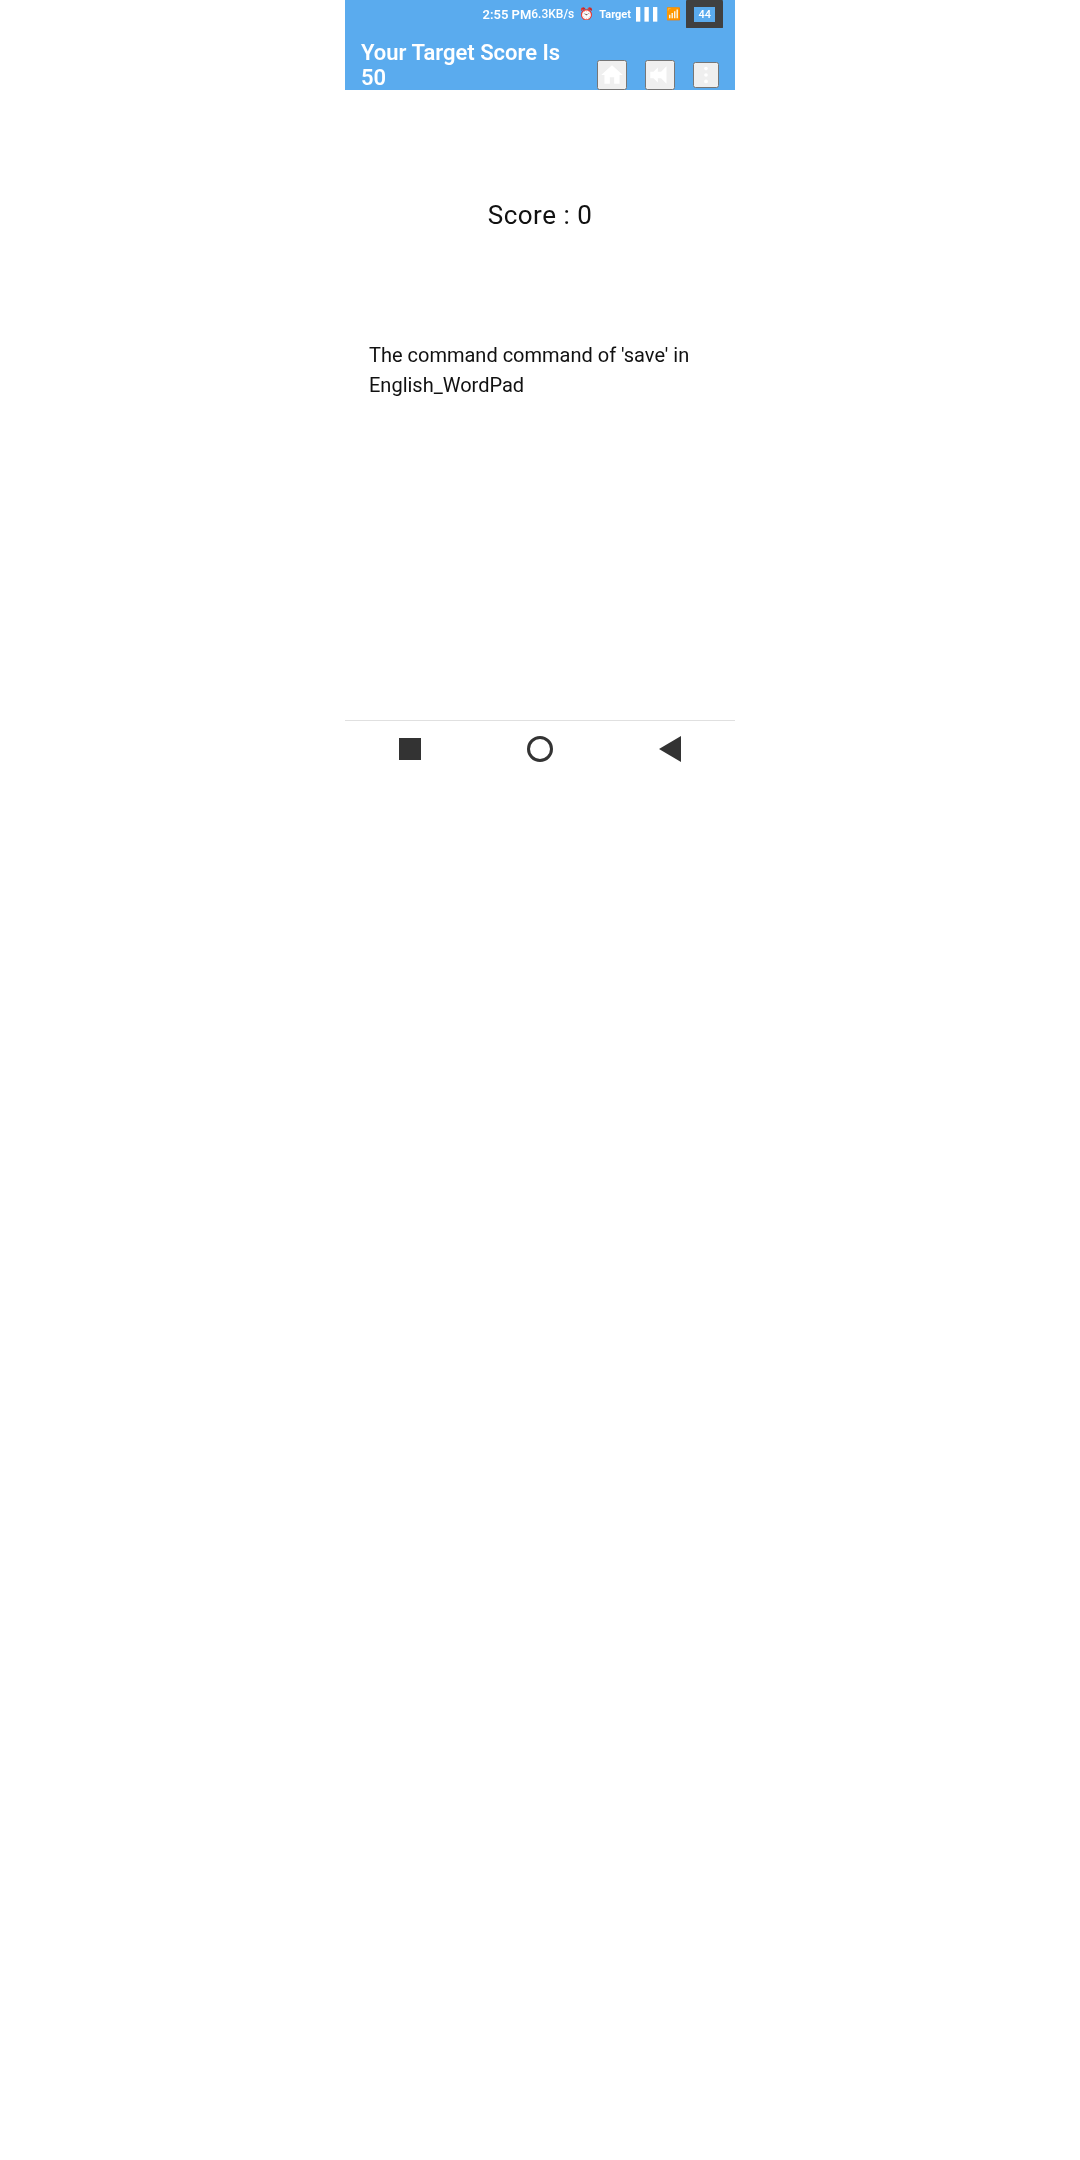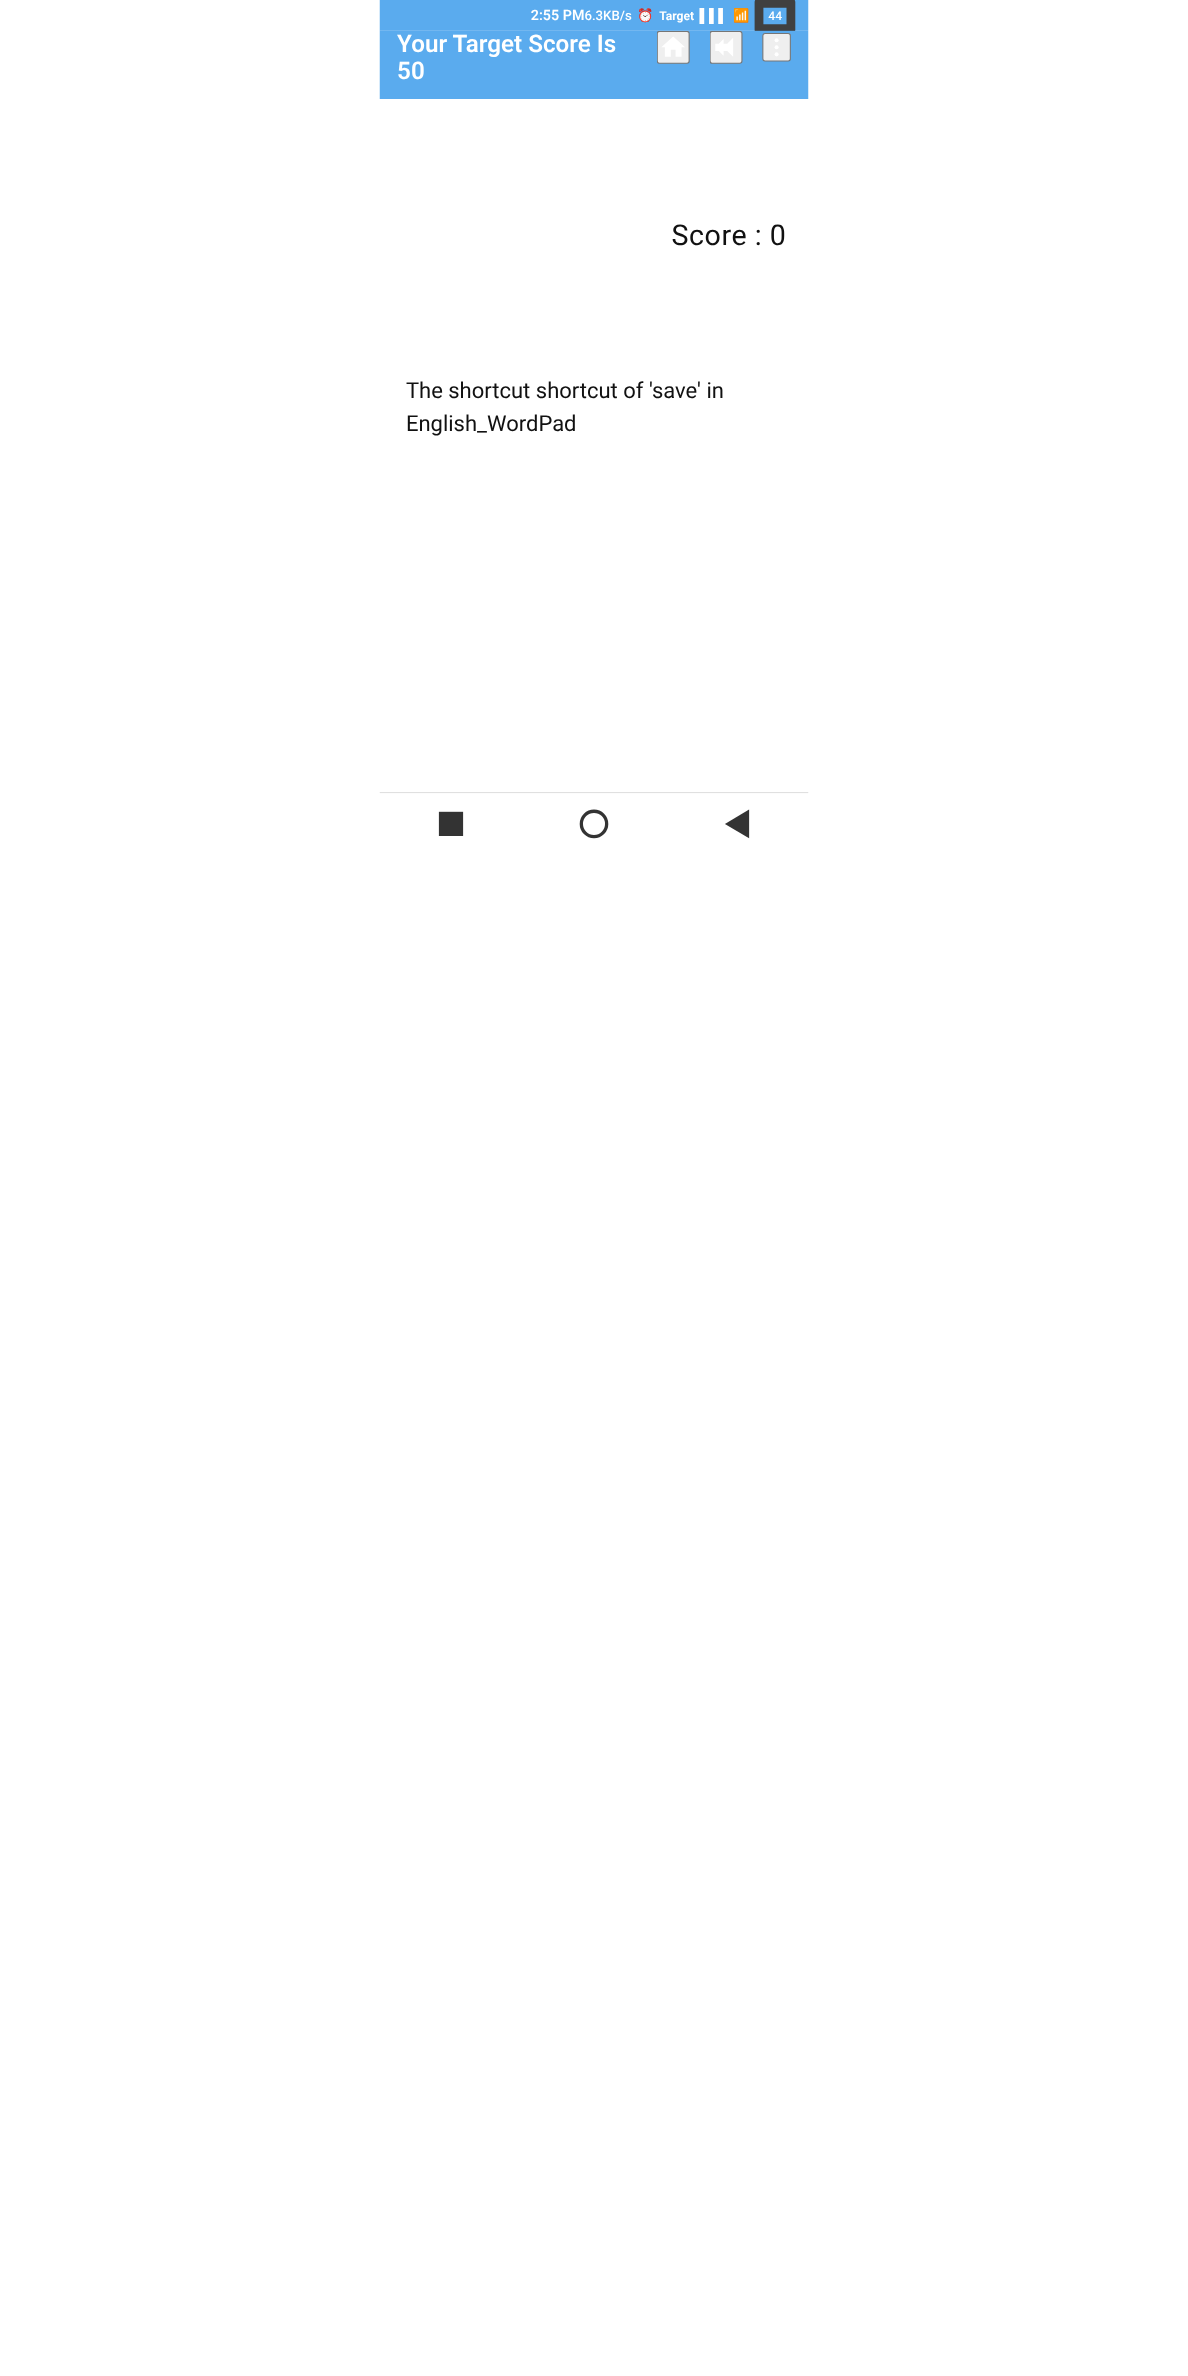--- a/index.html
+++ b/index.html
@@ -43,21 +43,21 @@
       align-items: center;
       gap: 5px;
       font-size: 12px;
     }
 
     
     .app-bar {
       background: #5aabee;
       height: 62px;
       display: flex;
-      align-items: flex-start;
+      align-items: flex-end;
       padding: 0 16px;
       gap: 12px;
     }
 
     .app-bar-title {
       flex: 1;
       color: #fff;
       font-size: 22px;
       font-weight: 600;
     }
@@ -75,21 +75,21 @@
       display: flex;
       align-items: center;
       justify-content: center;
     }
 
     
     .main-content {
       flex: 1;
       display: flex;
       flex-direction: column;
-      align-items: flex-end;
+      align-items: center;
       background: #fff;
       padding: 0 20px;
     }
 
     .score-display {
       margin-top: 110px;
       font-size: 26px;
       font-weight: 400;
       color: #111;
       letter-spacing: 0.5px;
@@ -225,21 +225,21 @@
         <circle cx="12" cy="12" r="2"></circle>
         <circle cx="12" cy="19" r="2"></circle>
       </svg>
     </button>
   </div>
 </div>
 
 <div class="main-content">
   <div class="score-display">Score : 0</div>
 
-  <div class="question-text">The shortcut shortcut of 'save' in English_WordPad</div>
+  <div class="question-text">The command command of 'save' in English_WordPad</div>
 
 </div>
 
 <div class="bottom-nav">
   <div class="nav-btn">
     <div class="square-icon"></div>
   </div>
   <div class="nav-btn">
     <div class="circle-icon"></div>
   </div>

